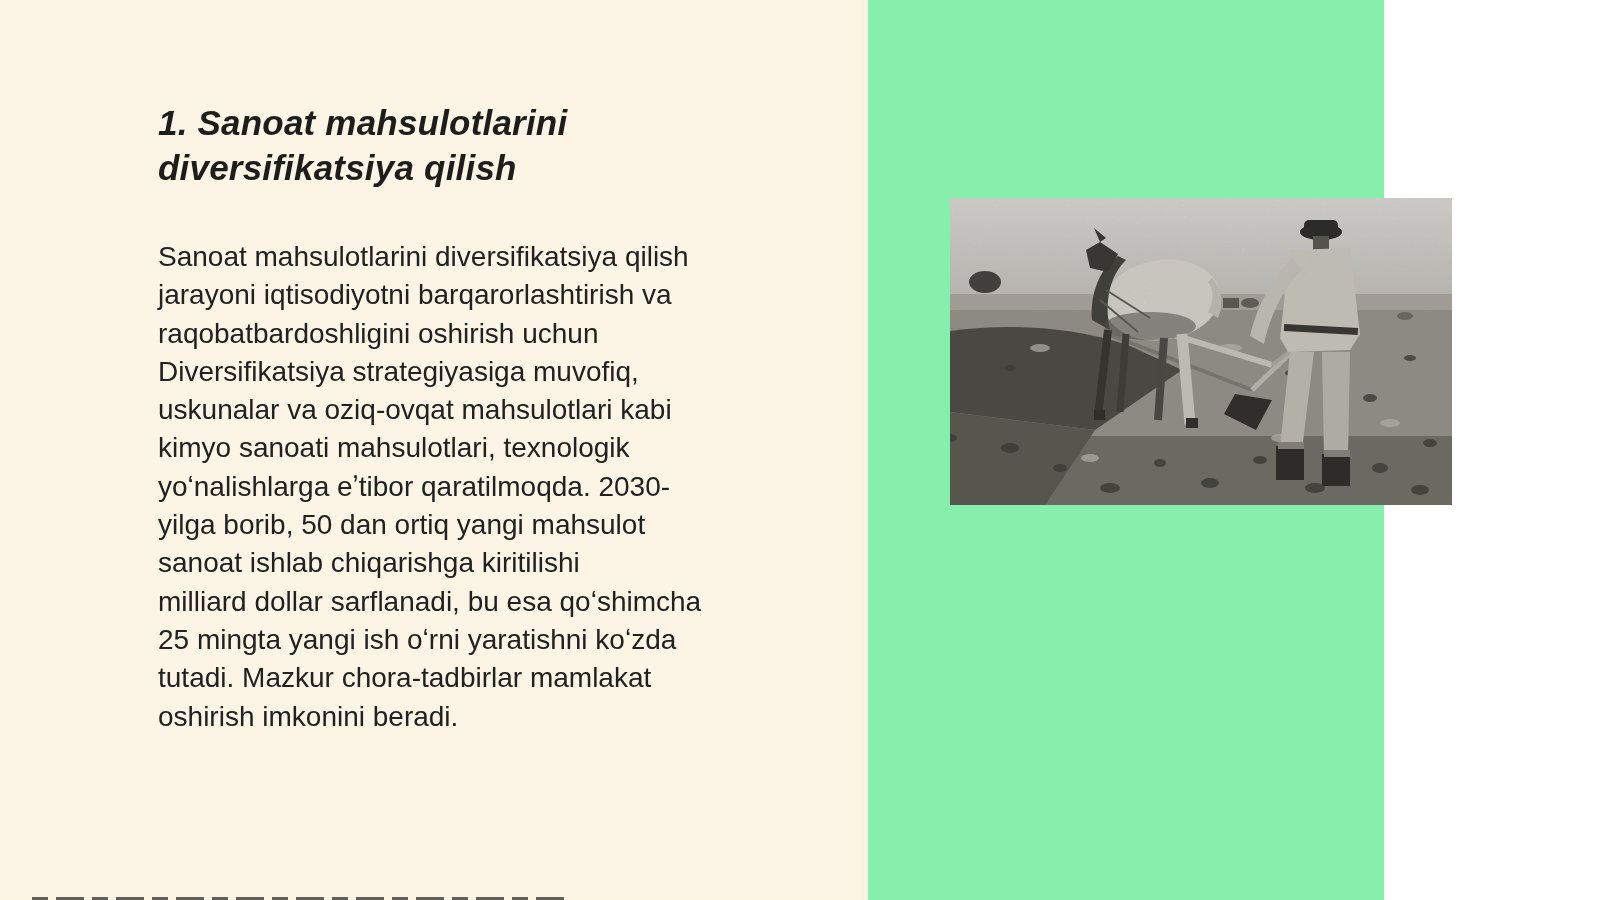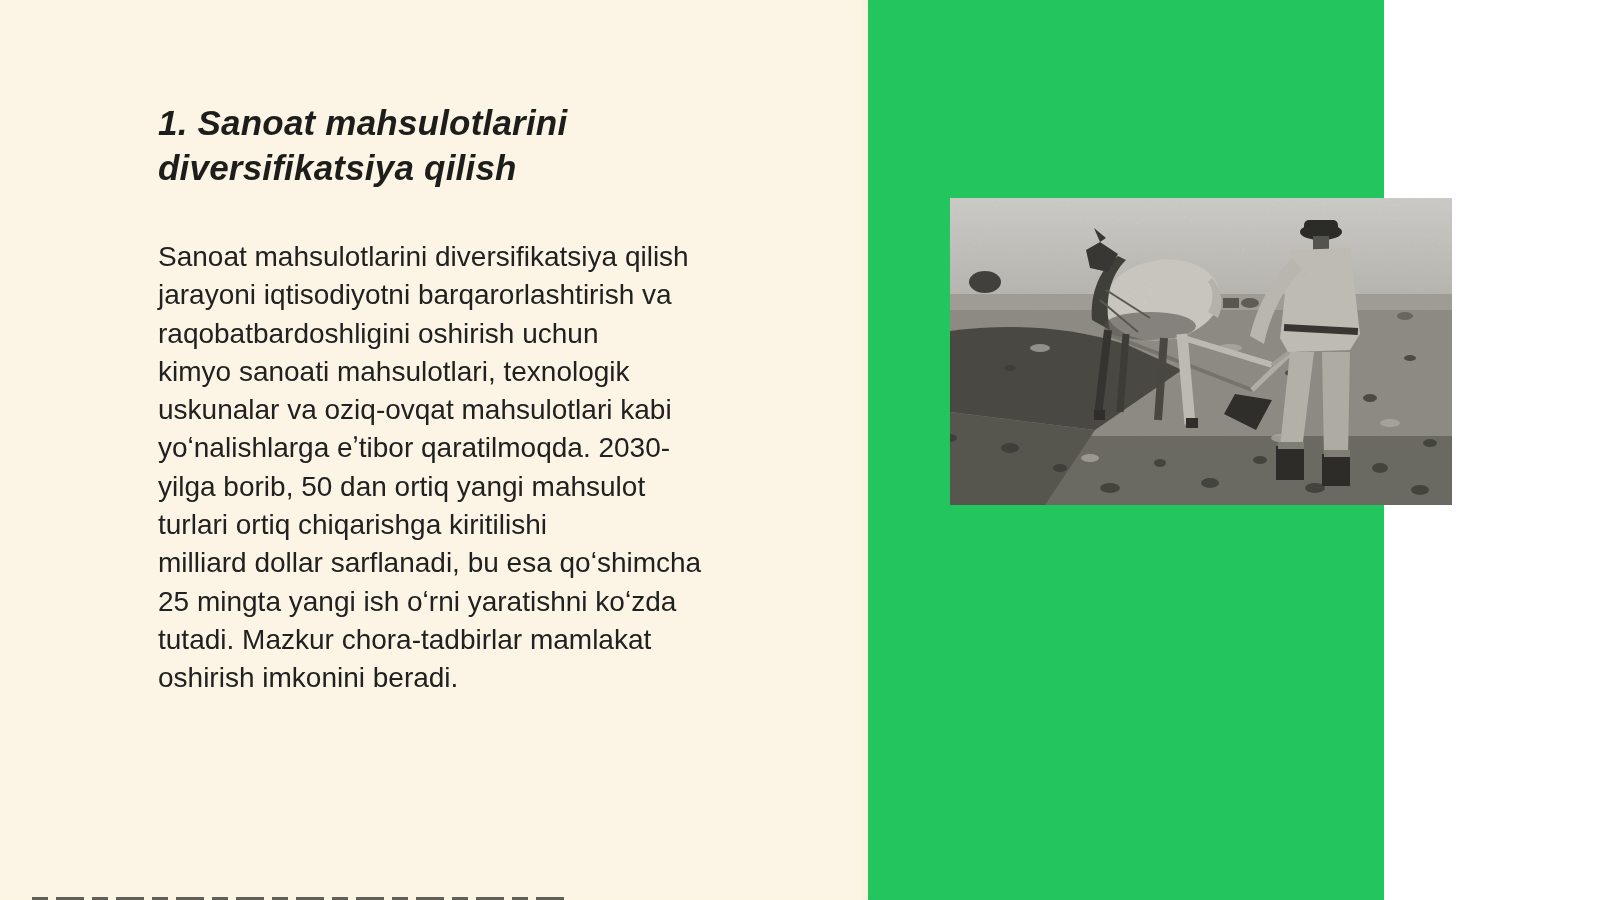--- a/index.html
+++ b/index.html
@@ -8,21 +8,21 @@
     width: 1600px;
     height: 900px;
     overflow: hidden;
     background: #ffffff;
     font-family: "Liberation Sans", "DejaVu Sans", sans-serif;
   }
   .slide {
     position: relative;
     width: 1384px;
     height: 900px;
-    background: #22c55e;
+    background: #86efac;
   }
   .left-panel {
     position: absolute;
     left: 0; top: 0;
     width: 868px;
     height: 900px;
     background: #fcf5e5;
     box-shadow: inset -8px 0 10px -8px rgba(240,225,195,.6);
   }
   .title {
@@ -81,25 +81,26 @@
 
   <div class="title">
     <div>1. Sanoat mahsulotlarini</div>
     <div>diversifikatsiya qilish</div>
   </div>
 
   <div class="body-text">
     <div class="line">Sanoat mahsulotlarini diversifikatsiya qilish</div>
     <div class="line">jarayoni iqtisodiyotni barqarorlashtirish va</div>
     <div class="line">raqobatbardoshligini oshirish uchun</div>
+    <div class="line">Diversifikatsiya strategiyasiga muvofiq,</div>
+    <div class="line">uskunalar va oziq-ovqat mahsulotlari kabi</div>
     <div class="line">kimyo sanoati mahsulotlari, texnologik</div>
-    <div class="line">uskunalar va oziq-ovqat mahsulotlari kabi</div>
     <div class="line">yoʻnalishlarga eʼtibor qaratilmoqda. 2030-</div>
     <div class="line">yilga borib, 50 dan ortiq yangi mahsulot</div>
-    <div class="line">turlari ortiq chiqarishga kiritilishi</div>
+    <div class="line">sanoat ishlab chiqarishga kiritilishi</div>
     <div class="line">milliard dollar sarflanadi, bu esa qoʻshimcha</div>
     <div class="line">25 mingta yangi ish oʻrni yaratishni koʻzda</div>
     <div class="line">tutadi. Mazkur chora-tadbirlar mamlakat</div>
     <div class="line">oshirish imkonini beradi.</div>
   </div>
 
   <div class="photo-frame" title="Old black-and-white photograph of a farmer plowing a field with a horse-drawn plow">
     <svg width="502" height="307" viewBox="0 0 502 307" xmlns="http://www.w3.org/2000/svg">
       <defs>
         <linearGradient id="sky" x1="0" y1="0" x2="0" y2="1">

